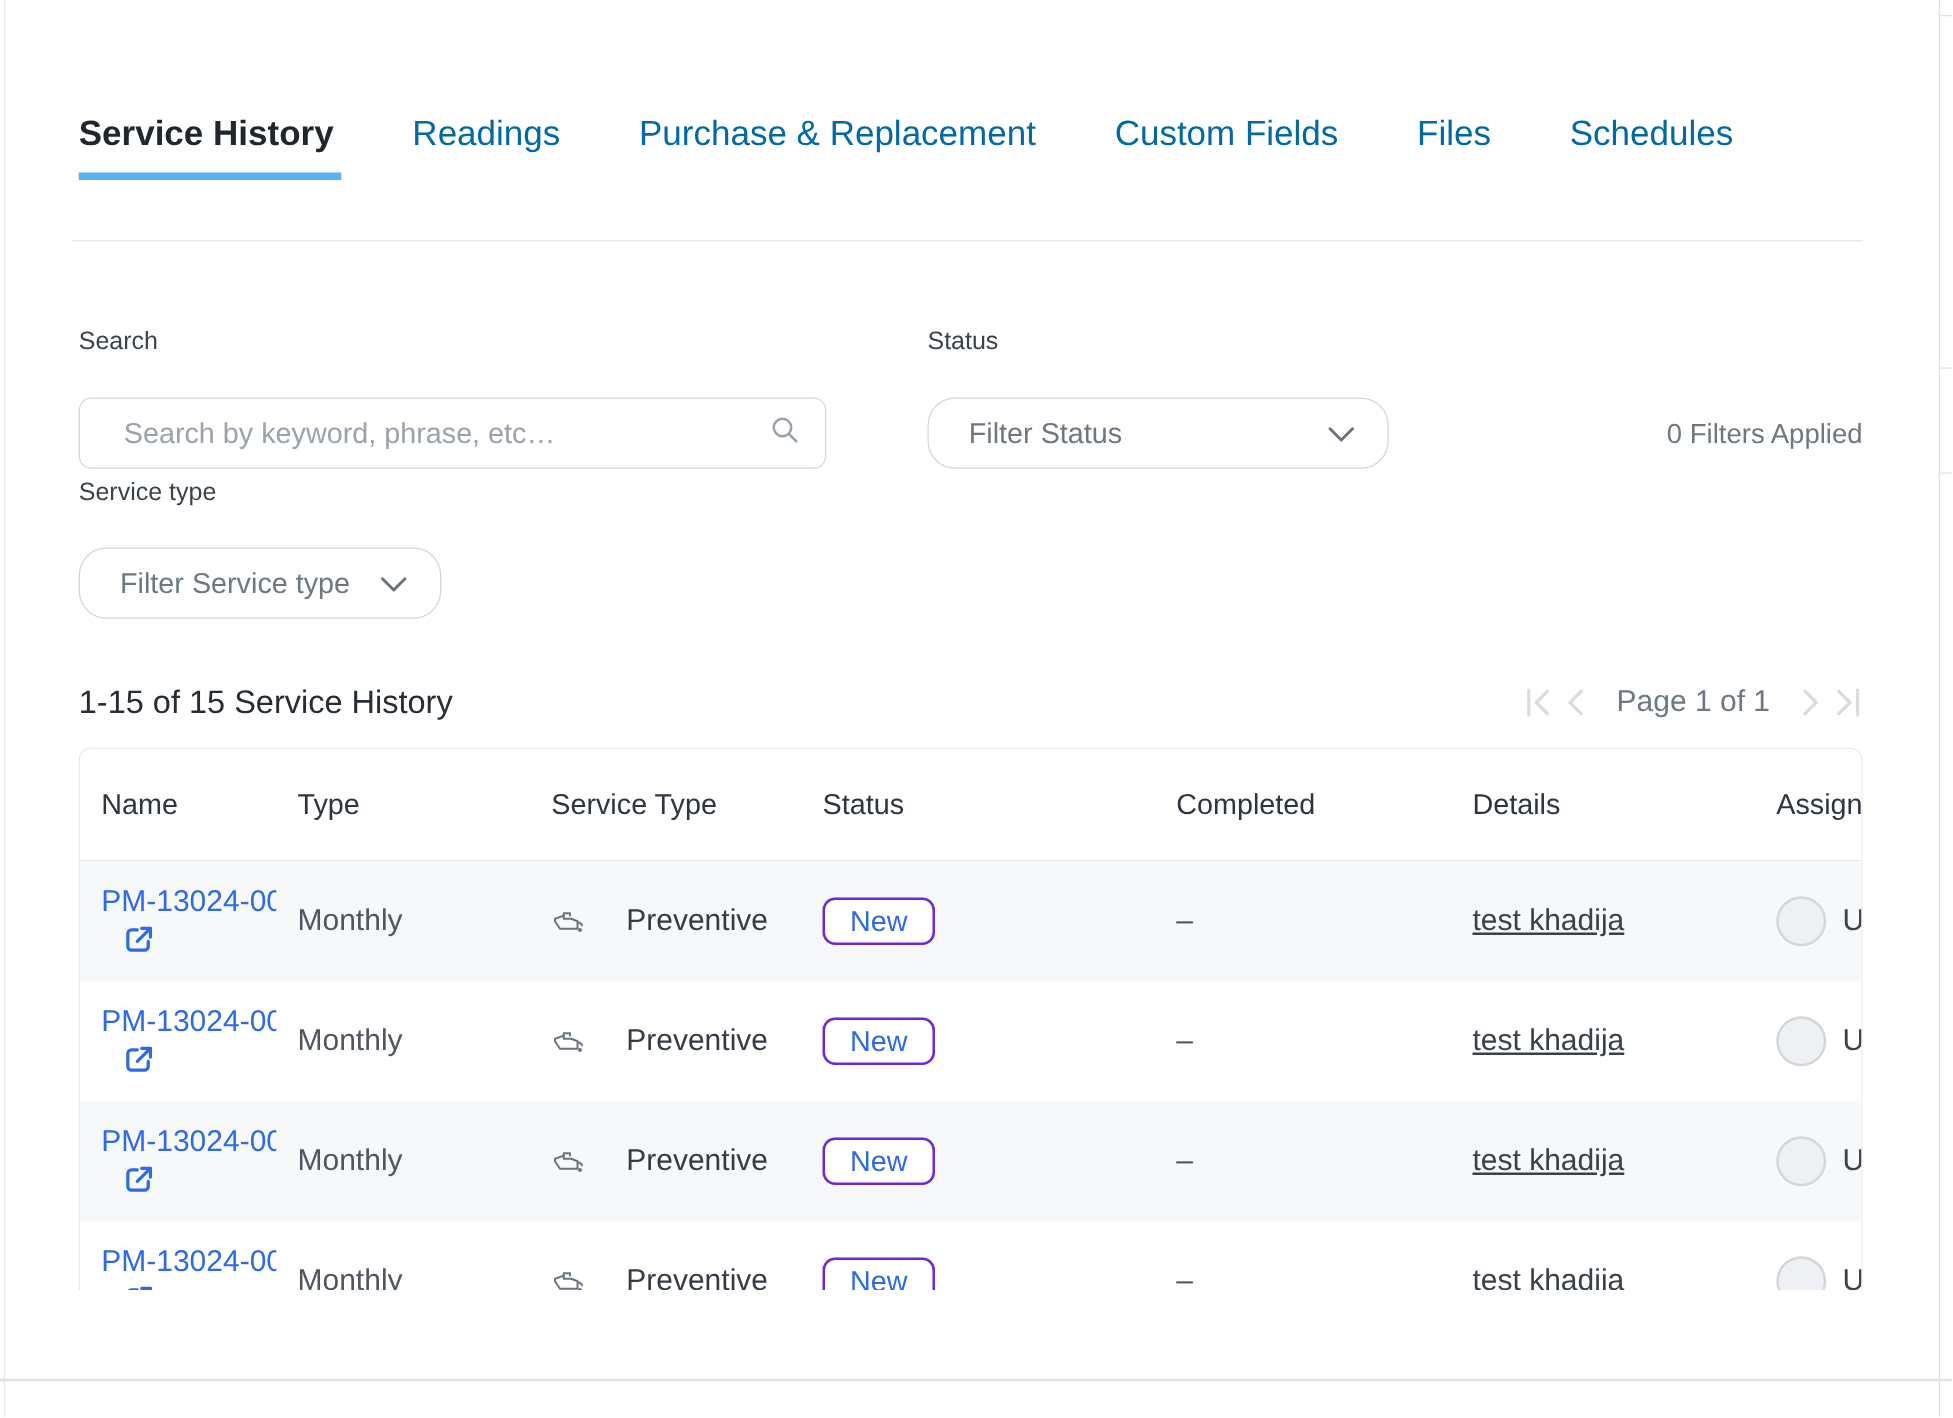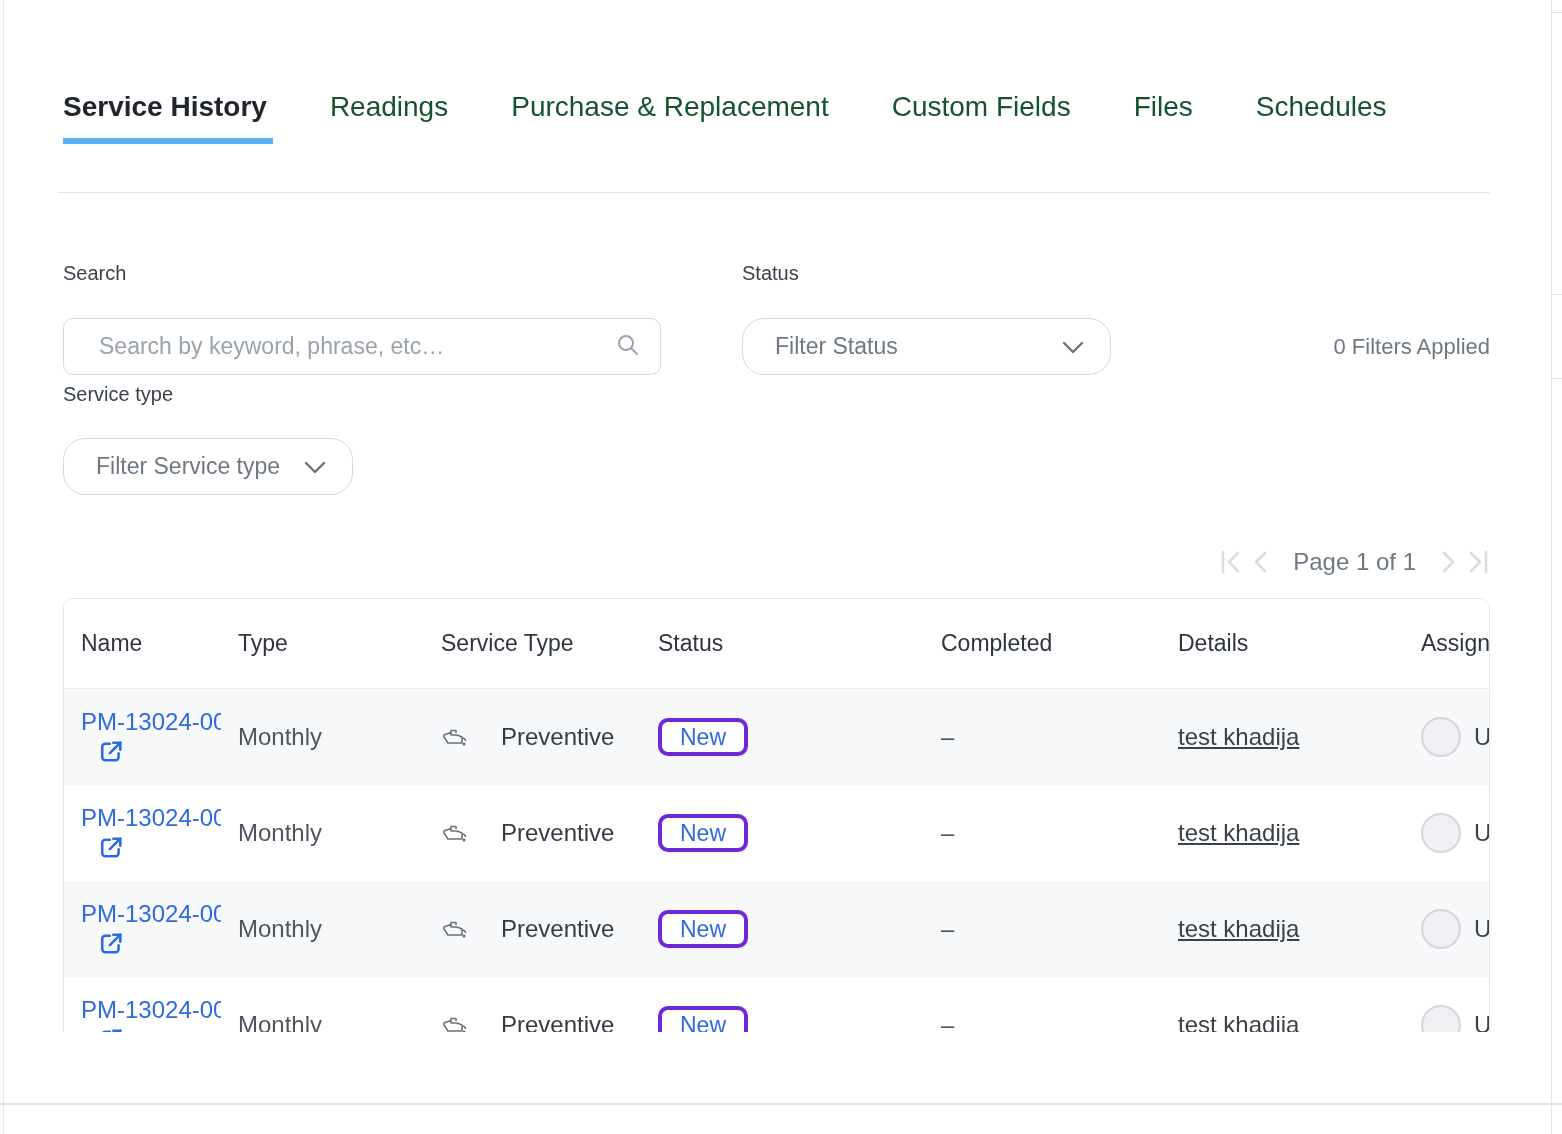--- a/index.html
+++ b/index.html
@@ -8,21 +8,21 @@
 
   
   .edge-left  { position: absolute; left: 3px; top: 0; width: 1px; height: 1134px; background: #e4e6e9; }
   .edge-right { position: absolute; left: 1551px; top: 0; width: 1px; height: 1134px; background: #dfe2e6; }
   .tick { position: absolute; left: 1552px; width: 10px; height: 1px; background: #dfe2e6; }
   .tick.t1 { top: 12px; } .tick.t2 { top: 294px; } .tick.t3 { top: 378px; }
   .bottom-line { position: absolute; left: 0; top: 1103px; width: 1562px; height: 2px; background: #e0e3e6; }
 
   
   .tabs { position: absolute; left: 63px; top: 90px; width: 1400px; display: flex; flex-wrap: wrap; column-gap: 63px; row-gap: 12px; }
-  .tab { font-size: 28px; line-height: 34px; color: #14532d; padding-bottom: 20px; position: relative; cursor: pointer; white-space: nowrap; }
+  .tab { font-size: 28px; line-height: 34px; color: #0369a1; padding-bottom: 20px; position: relative; cursor: pointer; white-space: nowrap; }
   .tab.active { color: #21262e; font-weight: 700; }
   .tab.active::after { content: ""; position: absolute; left: 0; right: -6px; bottom: 0; height: 6px; background: #58b1f2; }
   .tabs-divider { position: absolute; left: 58px; top: 192px; width: 1432px; height: 1px; background: #e4e6e9; }
 
   
   .flabel { position: absolute; font-size: 20px; color: #3a424c; }
   .lbl-search { left: 63px; top: 262px; }
   .lbl-status { left: 742px; top: 262px; }
   .lbl-stype  { left: 63px; top: 383px; }
 
@@ -58,21 +58,21 @@
   .c6 { width: 245px; padding-left: 17px; }
   .c7 { width: 310px; padding-left: 15px; }
 
   .namecell { flex-direction: column; align-items: flex-start; justify-content: center; }
   .namelink { color: #2d6ae3; font-size: 24px; text-decoration: none; white-space: nowrap; overflow: hidden; width: 140px; display: block; cursor: pointer; }
   .ext { margin-left: 16px; margin-top: 2px; display: inline-flex; cursor: pointer; }
 
   .stype-icon { display: inline-flex; margin-right: 33px; }
   .stype-text { color: #343b44; }
 
-  .pill { display: inline-flex; align-items: center; justify-content: center; min-width: 90px; height: 38px; padding: 0 18px; border: 4px solid #6d28d9; border-radius: 10px; background: #fff; color: #2d6ae3; font-size: 23px; font-family: "Liberation Sans", sans-serif; cursor: pointer; }
+  .pill { display: inline-flex; align-items: center; justify-content: center; min-width: 90px; height: 38px; padding: 0 18px; border: 2px solid #6d28d9; border-radius: 10px; background: #fff; color: #2d6ae3; font-size: 23px; font-family: "Liberation Sans", sans-serif; cursor: pointer; }
 
   .dash { color: #4a515a; }
   .details-text { color: #3a414a; text-decoration: underline; }
   .avatar { width: 40px; height: 40px; border-radius: 50%; background: #eef0f3; border: 2px solid #d3d6da; flex: none; }
   .assigned-name { margin-left: 13px; font-size: 24px; color: #3a414a; white-space: nowrap; }
 </style>
 </head>
 <body>
 
 <div class="page">
@@ -119,20 +119,21 @@
   <div class="flabel lbl-stype">Service type</div>
   <div class="select sel-stype">
     <span>Filter Service type</span>
     <span>
       <svg width="22" height="13" viewBox="0 0 22 13" fill="none" stroke="#6b737d" stroke-width="2.4" stroke-linecap="round" stroke-linejoin="round">
         <polyline points="2,2 11,11 20,2"></polyline>
       </svg>
     </span>
   </div>
 
+  <div class="summary">1-15 of 15 Service History</div>
   <div class="pager">
     <span class="picon">
       <svg width="24" height="26" viewBox="0 0 24 26" fill="none" stroke="#d9dce0" stroke-width="2.6" stroke-linecap="round" stroke-linejoin="round">
         <line x1="4" y1="3" x2="4" y2="23"></line>
           <polyline points="19,4 10,13 19,22"></polyline>
       </svg>
     </span>
     <span class="picon">
       <svg width="20" height="26" viewBox="0 0 20 26" fill="none" stroke="#d9dce0" stroke-width="2.6" stroke-linecap="round" stroke-linejoin="round">
         <polyline points="14,4 5,13 14,22"></polyline>

